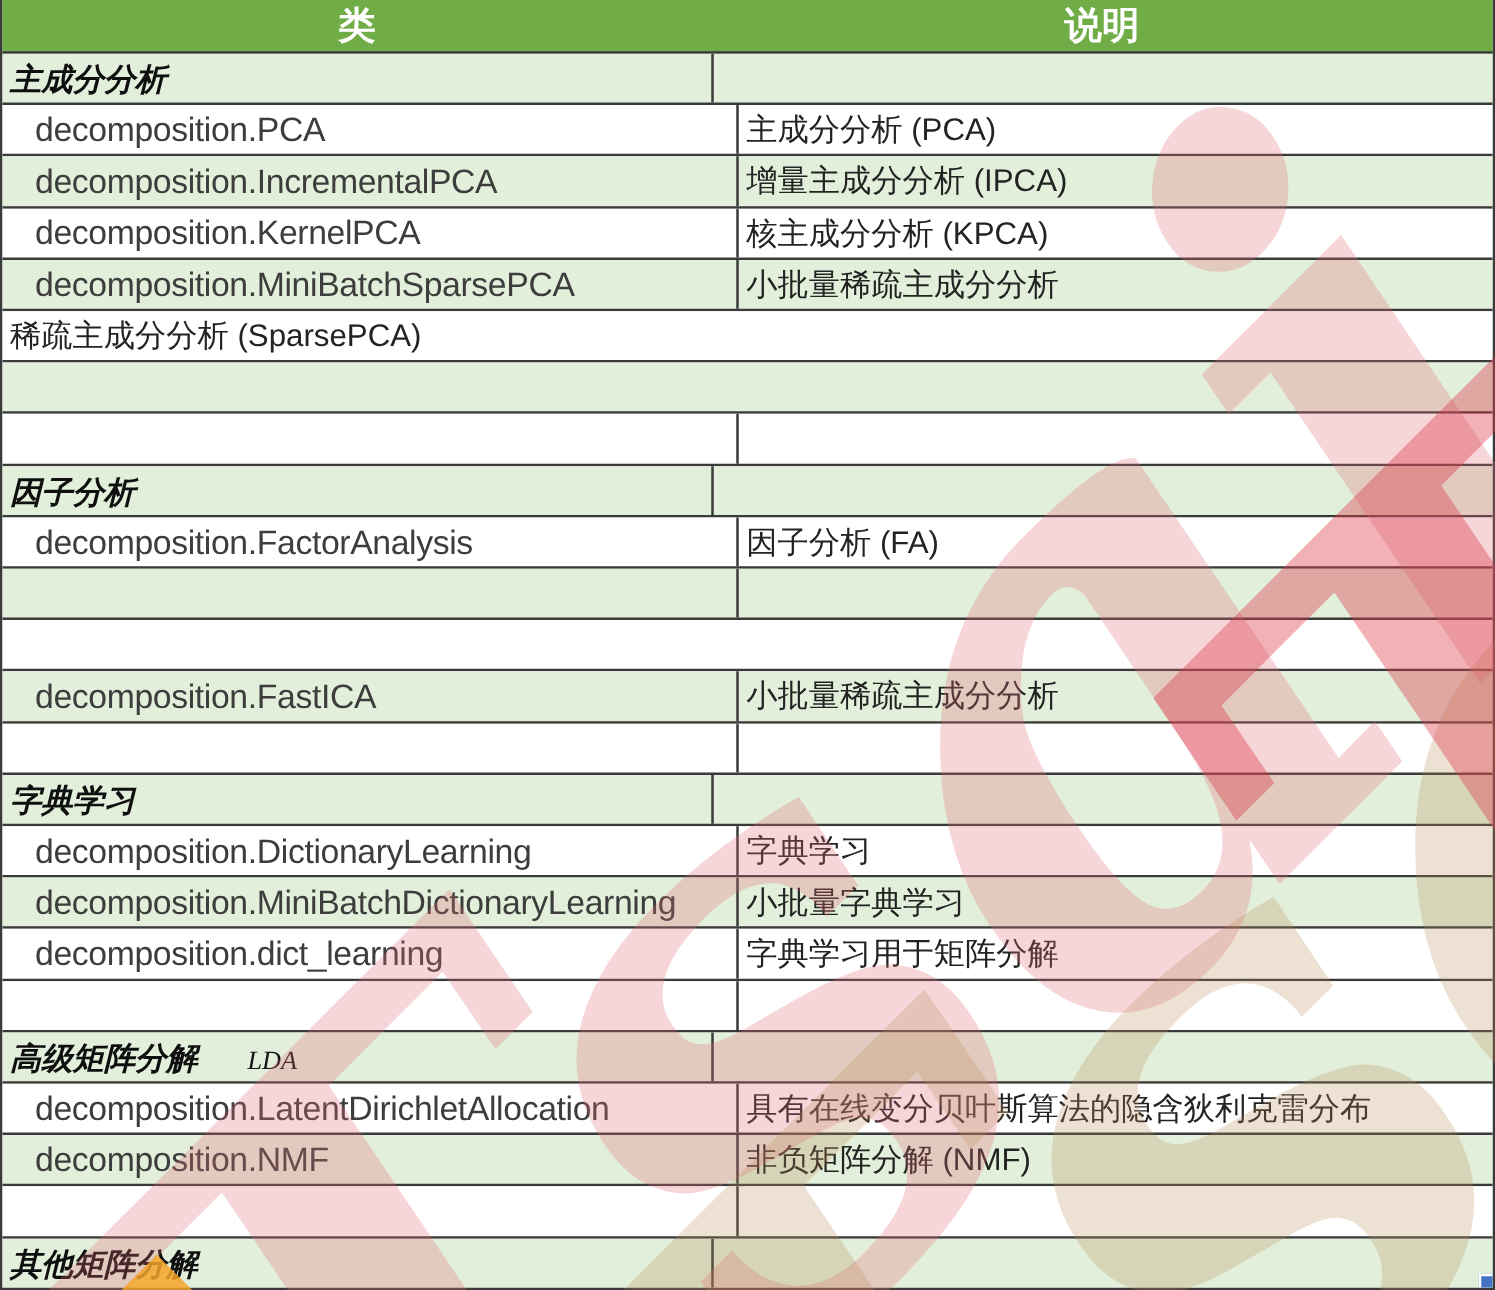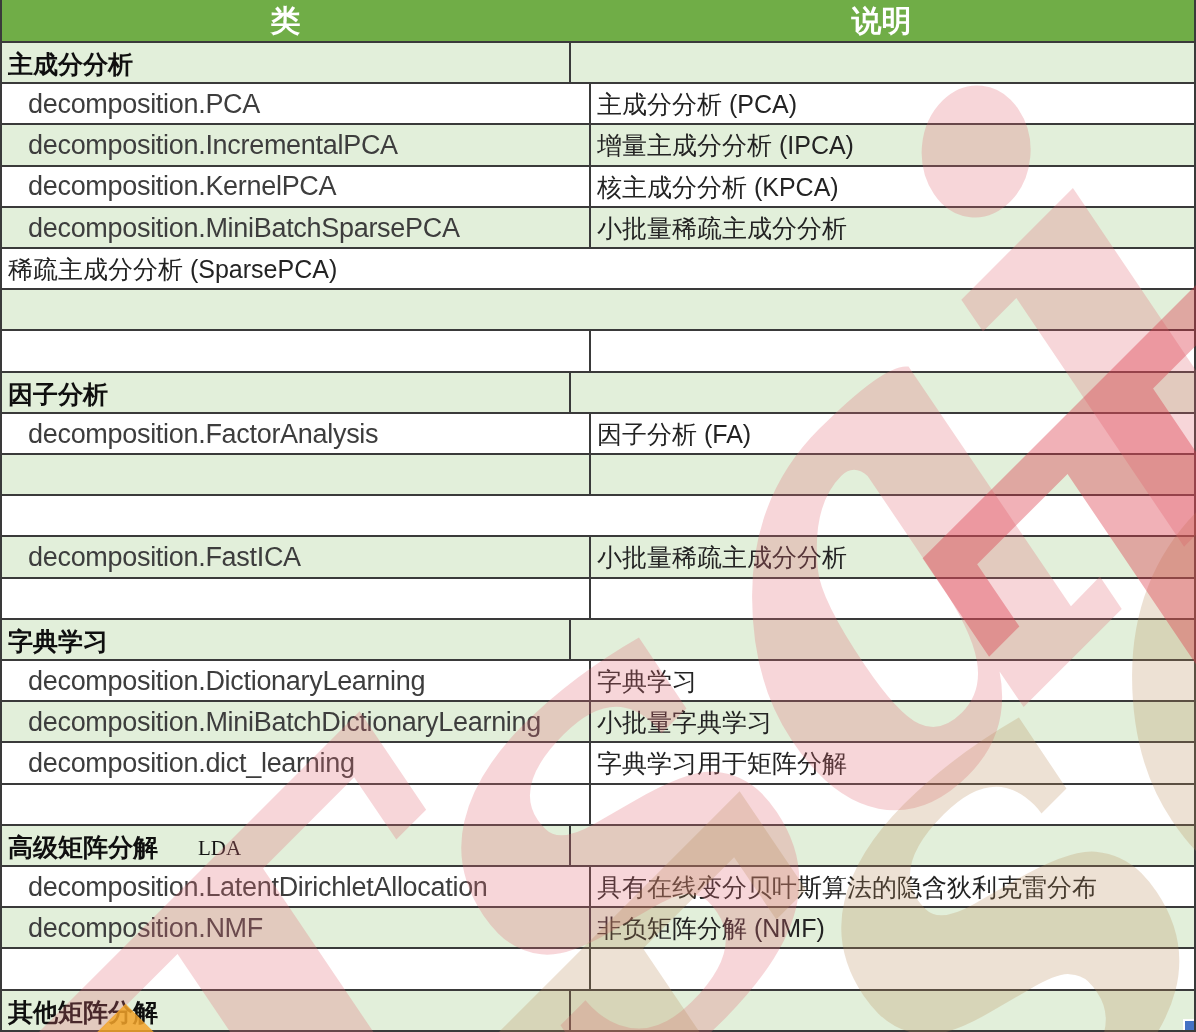--- a/index.html
+++ b/index.html
@@ -27,21 +27,21 @@
   .row:last-child{border-bottom:none;}
   .row.shade{background:var(--row-green);}
   .row.header{flex:0 0 41px;background:var(--header-green);}
   .cell{box-sizing:border-box;display:flex;align-items:flex-end;overflow:hidden;line-height:1.05;}
   .c1{flex:0 0 569px;width:569px;border-right:2px solid var(--border);padding:0 4px 5px 6px;}
   .c2{flex:1;padding:0 4px 6px 6px;}
   .header .cell{justify-content:center;align-items:center;padding:0;
     color:#fff;font-weight:700;font-size:30px;border-right:2px solid transparent;}
   .code{font-size:27px;color:#3d3d3d;letter-spacing:-0.3px;margin-left:20px;}
   .zh{font-size:25px;color:#232323;}
-  .section-name{font-weight:700;font-size:25px;color:#0f0f0f;}
+  .section-name{font-weight:700;font-size:25px;color:#0f0f0f;font-style:italic;}
   .note{font-family:"Liberation Serif", serif;font-size:21px;color:#141414;
     font-weight:400;margin-left:40px;padding-bottom:1px;}
 
   
   .wm{
     position:absolute;left:0;top:0;z-index:5;pointer-events:none;
     font-family:"DejaVu Serif", serif;font-weight:700;font-style:italic;
     line-height:1;white-space:nowrap;transform-origin:0 0;
   }
   .wm-pink{font-size:640px;color:rgba(228,108,120,0.28);transform:translate(-60px,1020px) rotate(-45deg);}

